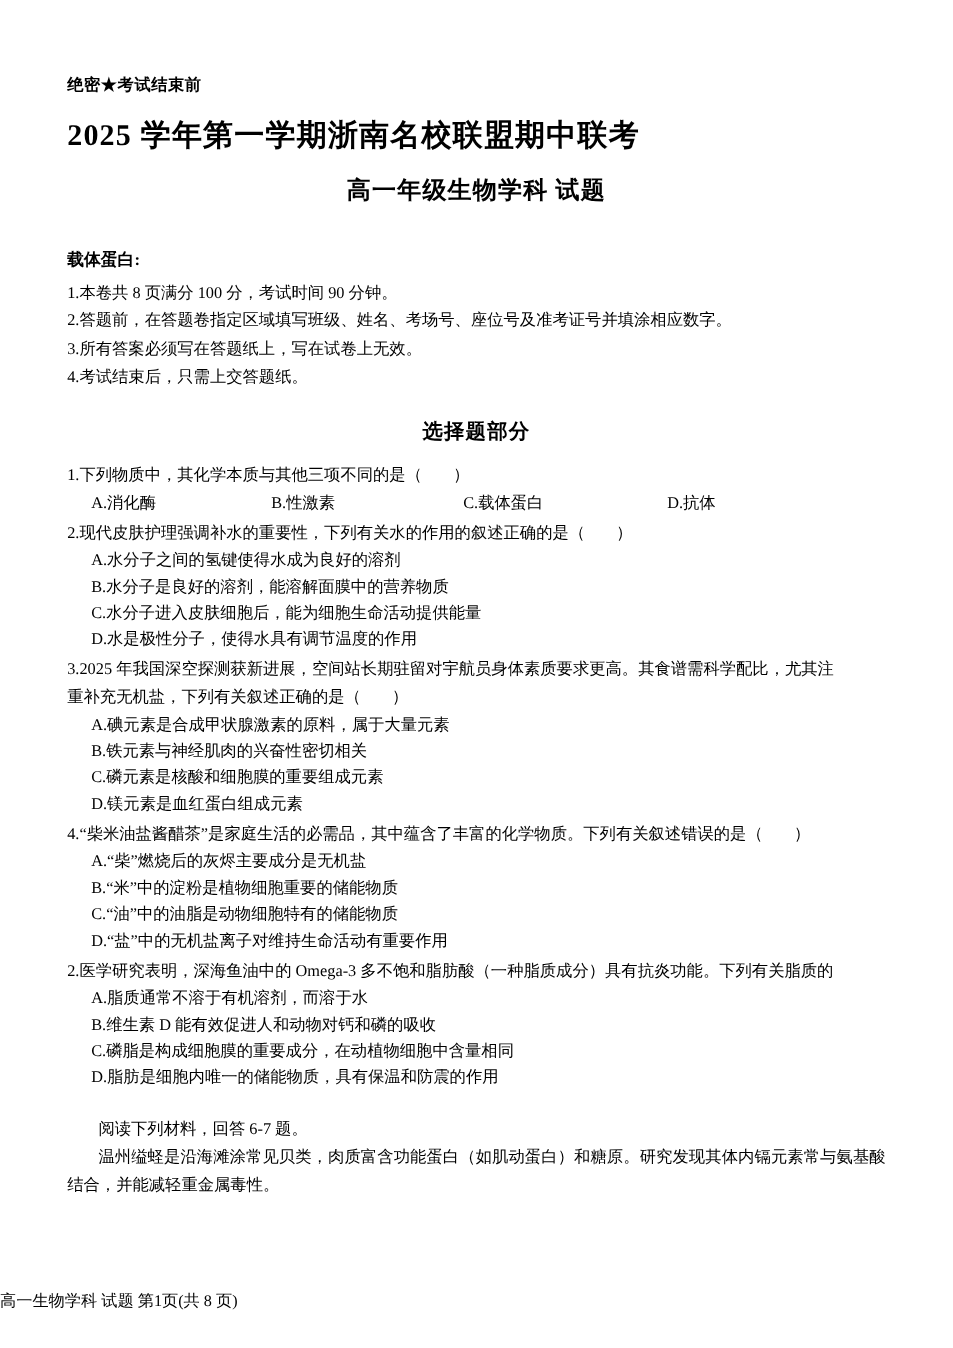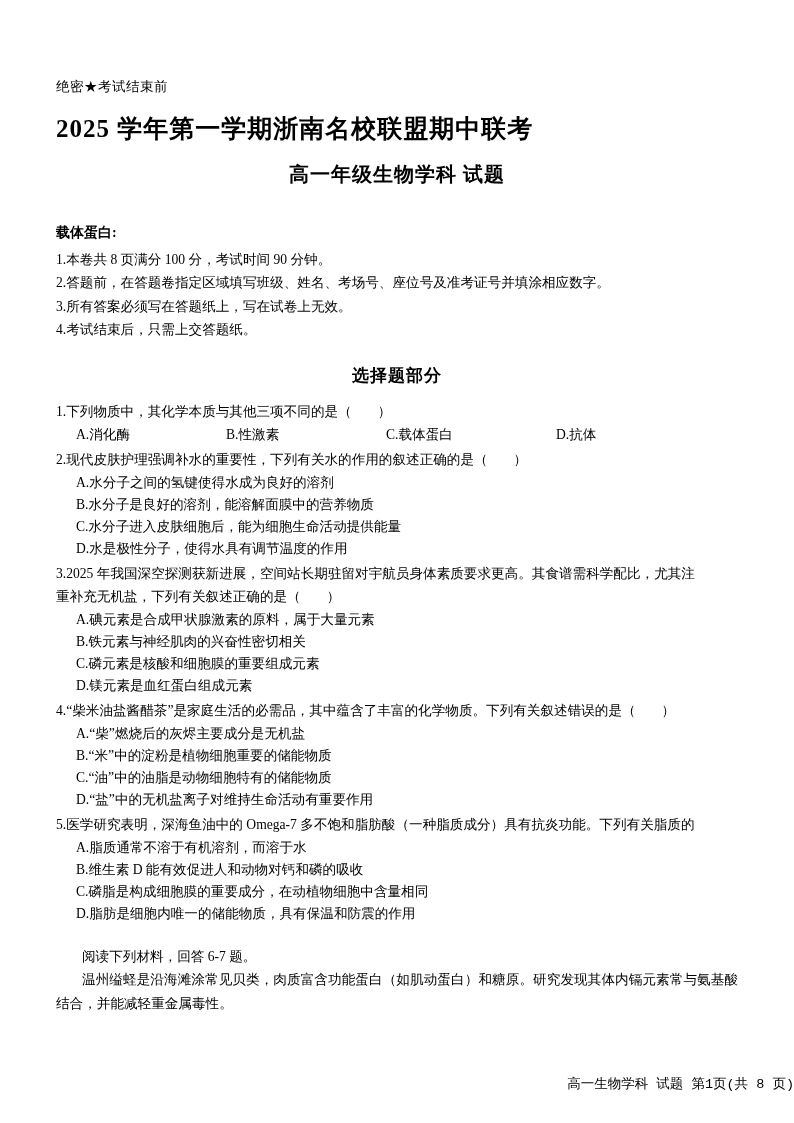--- a/index.html
+++ b/index.html
@@ -17,23 +17,23 @@
   }
   .page {
     box-sizing: border-box;
     width: 794px;
     height: 1123px;
     padding: 62px 56px 0 56px;
     position: relative;
   }
   .secret-line {
     font-size: 13.5px;
-    font-weight: normal;
+    font-weight: bold;
     letter-spacing: 0.5px;
-    margin: 16px 0 16px 0;
+    margin: 0 0 16px 0;
     font-family: "Liberation Serif", "DejaVu Serif", serif;
   }
   .doc-title {
     text-align: left;
     font-size: 25px;
     font-weight: bold;
     letter-spacing: 1px;
     margin: 12px 0 0 0;
     font-family: "Liberation Serif", "DejaVu Serif", serif;
   }
@@ -100,23 +100,22 @@
     text-align: justify;
   }
   .indent2 {
     text-indent: 26px;
   }
   .footer {
     position: absolute;
     left: 0;
     right: 0;
     bottom: 30px;
-    text-align: right;
+    text-align: left;
     font-size: 13.5px;
-    font-family: Liberation Mono, monospace;
   }
 </style>
 </head>
 <body>
 
 <div class="page">
 
   <div class="secret-line">绝密★考试结束前</div>
 
   <h1 class="doc-title">2025 学年第一学期浙南名校联盟期中联考</h1>
@@ -150,21 +149,21 @@
   <p class="opt-line">B.铁元素与神经肌肉的兴奋性密切相关</p>
   <p class="opt-line">C.磷元素是核酸和细胞膜的重要组成元素</p>
   <p class="opt-line">D.镁元素是血红蛋白组成元素</p>
 
   <p class="q q-stem"><span>4.“柴米油盐酱醋茶”是家庭生活的必需品，其中蕴含了丰富的化学物质。下列有关叙述错误的是（</span><span class="blank-space"></span><span>）</span></p>
   <p class="opt-line">A.“柴”燃烧后的灰烬主要成分是无机盐</p>
   <p class="opt-line">B.“米”中的淀粉是植物细胞重要的储能物质</p>
   <p class="opt-line">C.“油”中的油脂是动物细胞特有的储能物质</p>
   <p class="opt-line">D.“盐”中的无机盐离子对维持生命活动有重要作用</p>
 
-  <p class="q q-stem">5.医学研究表明，深海鱼油中的 Omega-7 多不饱和脂肪酸（一种脂质成分）具有抗炎功能。下列有关脂质的</p>
+  <p class="q q-stem">2.医学研究表明，深海鱼油中的 Omega-3 多不饱和脂肪酸（一种脂质成分）具有抗炎功能。下列有关脂质的</p>
   <p class="opt-line">A.脂质通常不溶于有机溶剂，而溶于水</p>
   <p class="opt-line">B.维生素 D 能有效促进人和动物对钙和磷的吸收</p>
   <p class="opt-line">C.磷脂是构成细胞膜的重要成分，在动植物细胞中含量相同</p>
   <p class="opt-line">D.脂肪是细胞内唯一的储能物质，具有保温和防震的作用</p>
 
   <div class="material-block">
     <p class="material-line indent2">阅读下列材料，回答 6-7 题。</p>
     <p class="material-line indent2">温州缢蛏是沿海滩涂常见贝类，肉质富含功能蛋白（如肌动蛋白）和糖原。研究发现其体内镉元素常与氨基酸结合，并能减轻重金属毒性。</p>
   </div>
 

